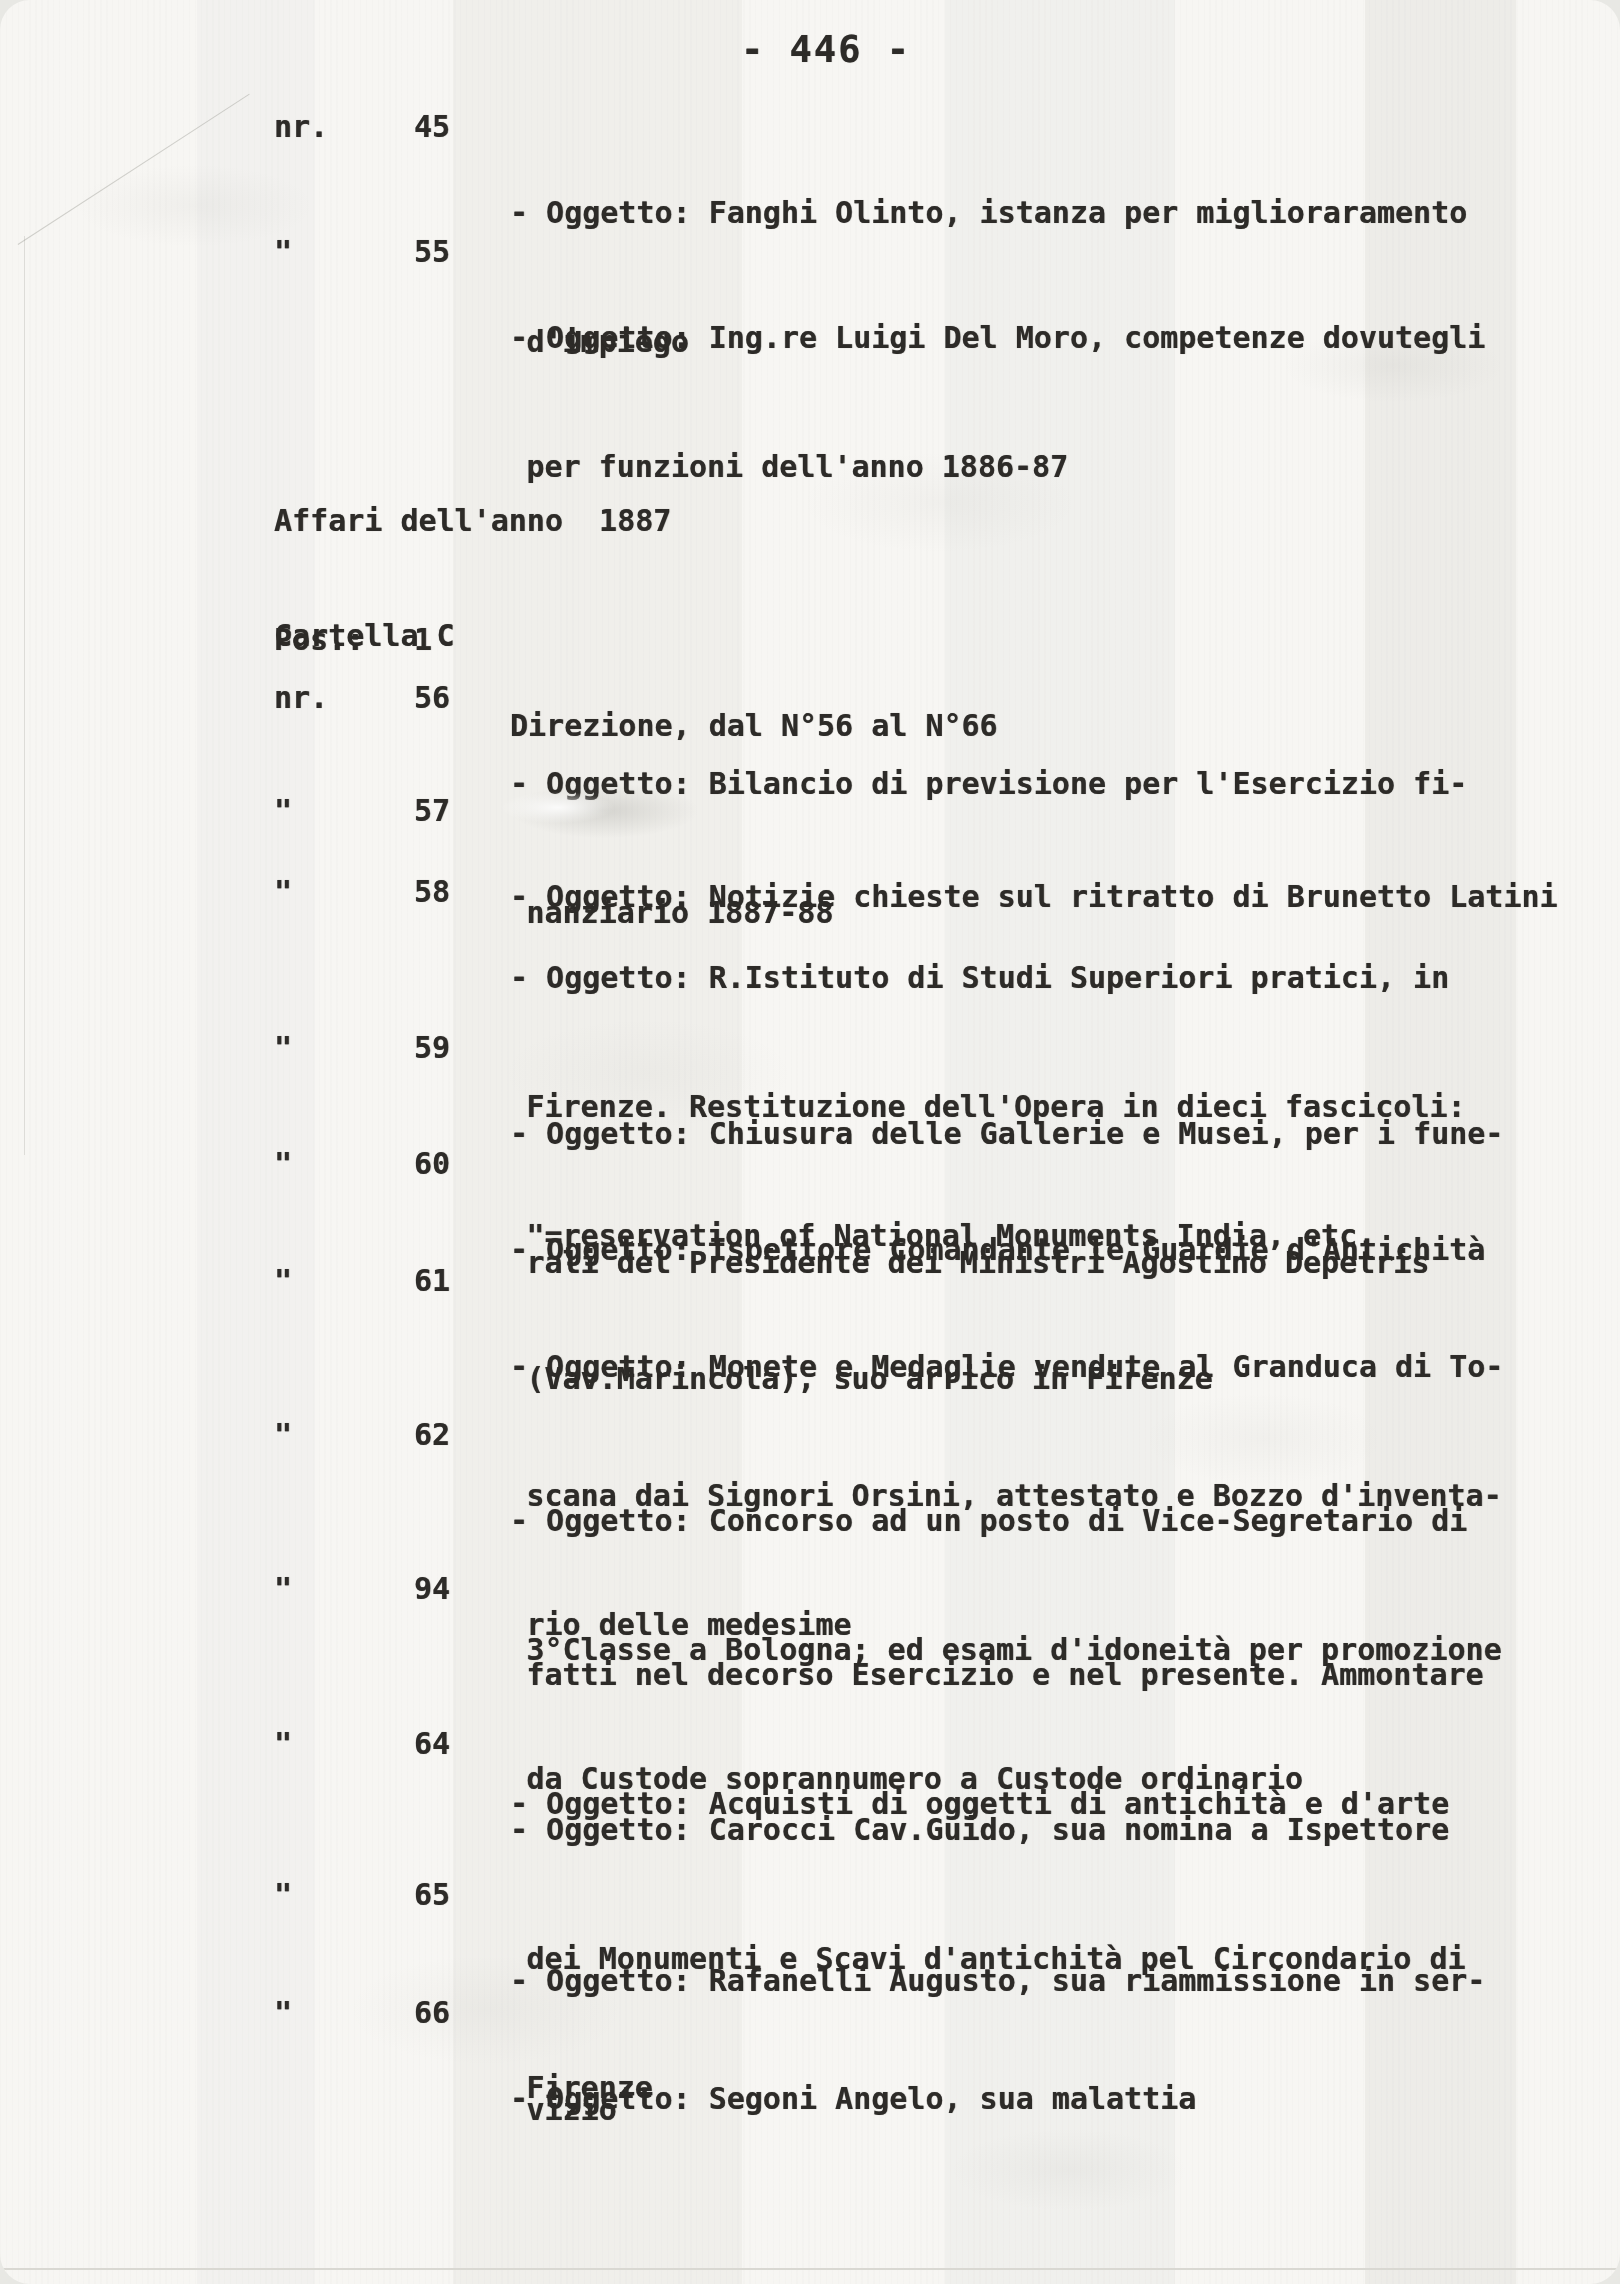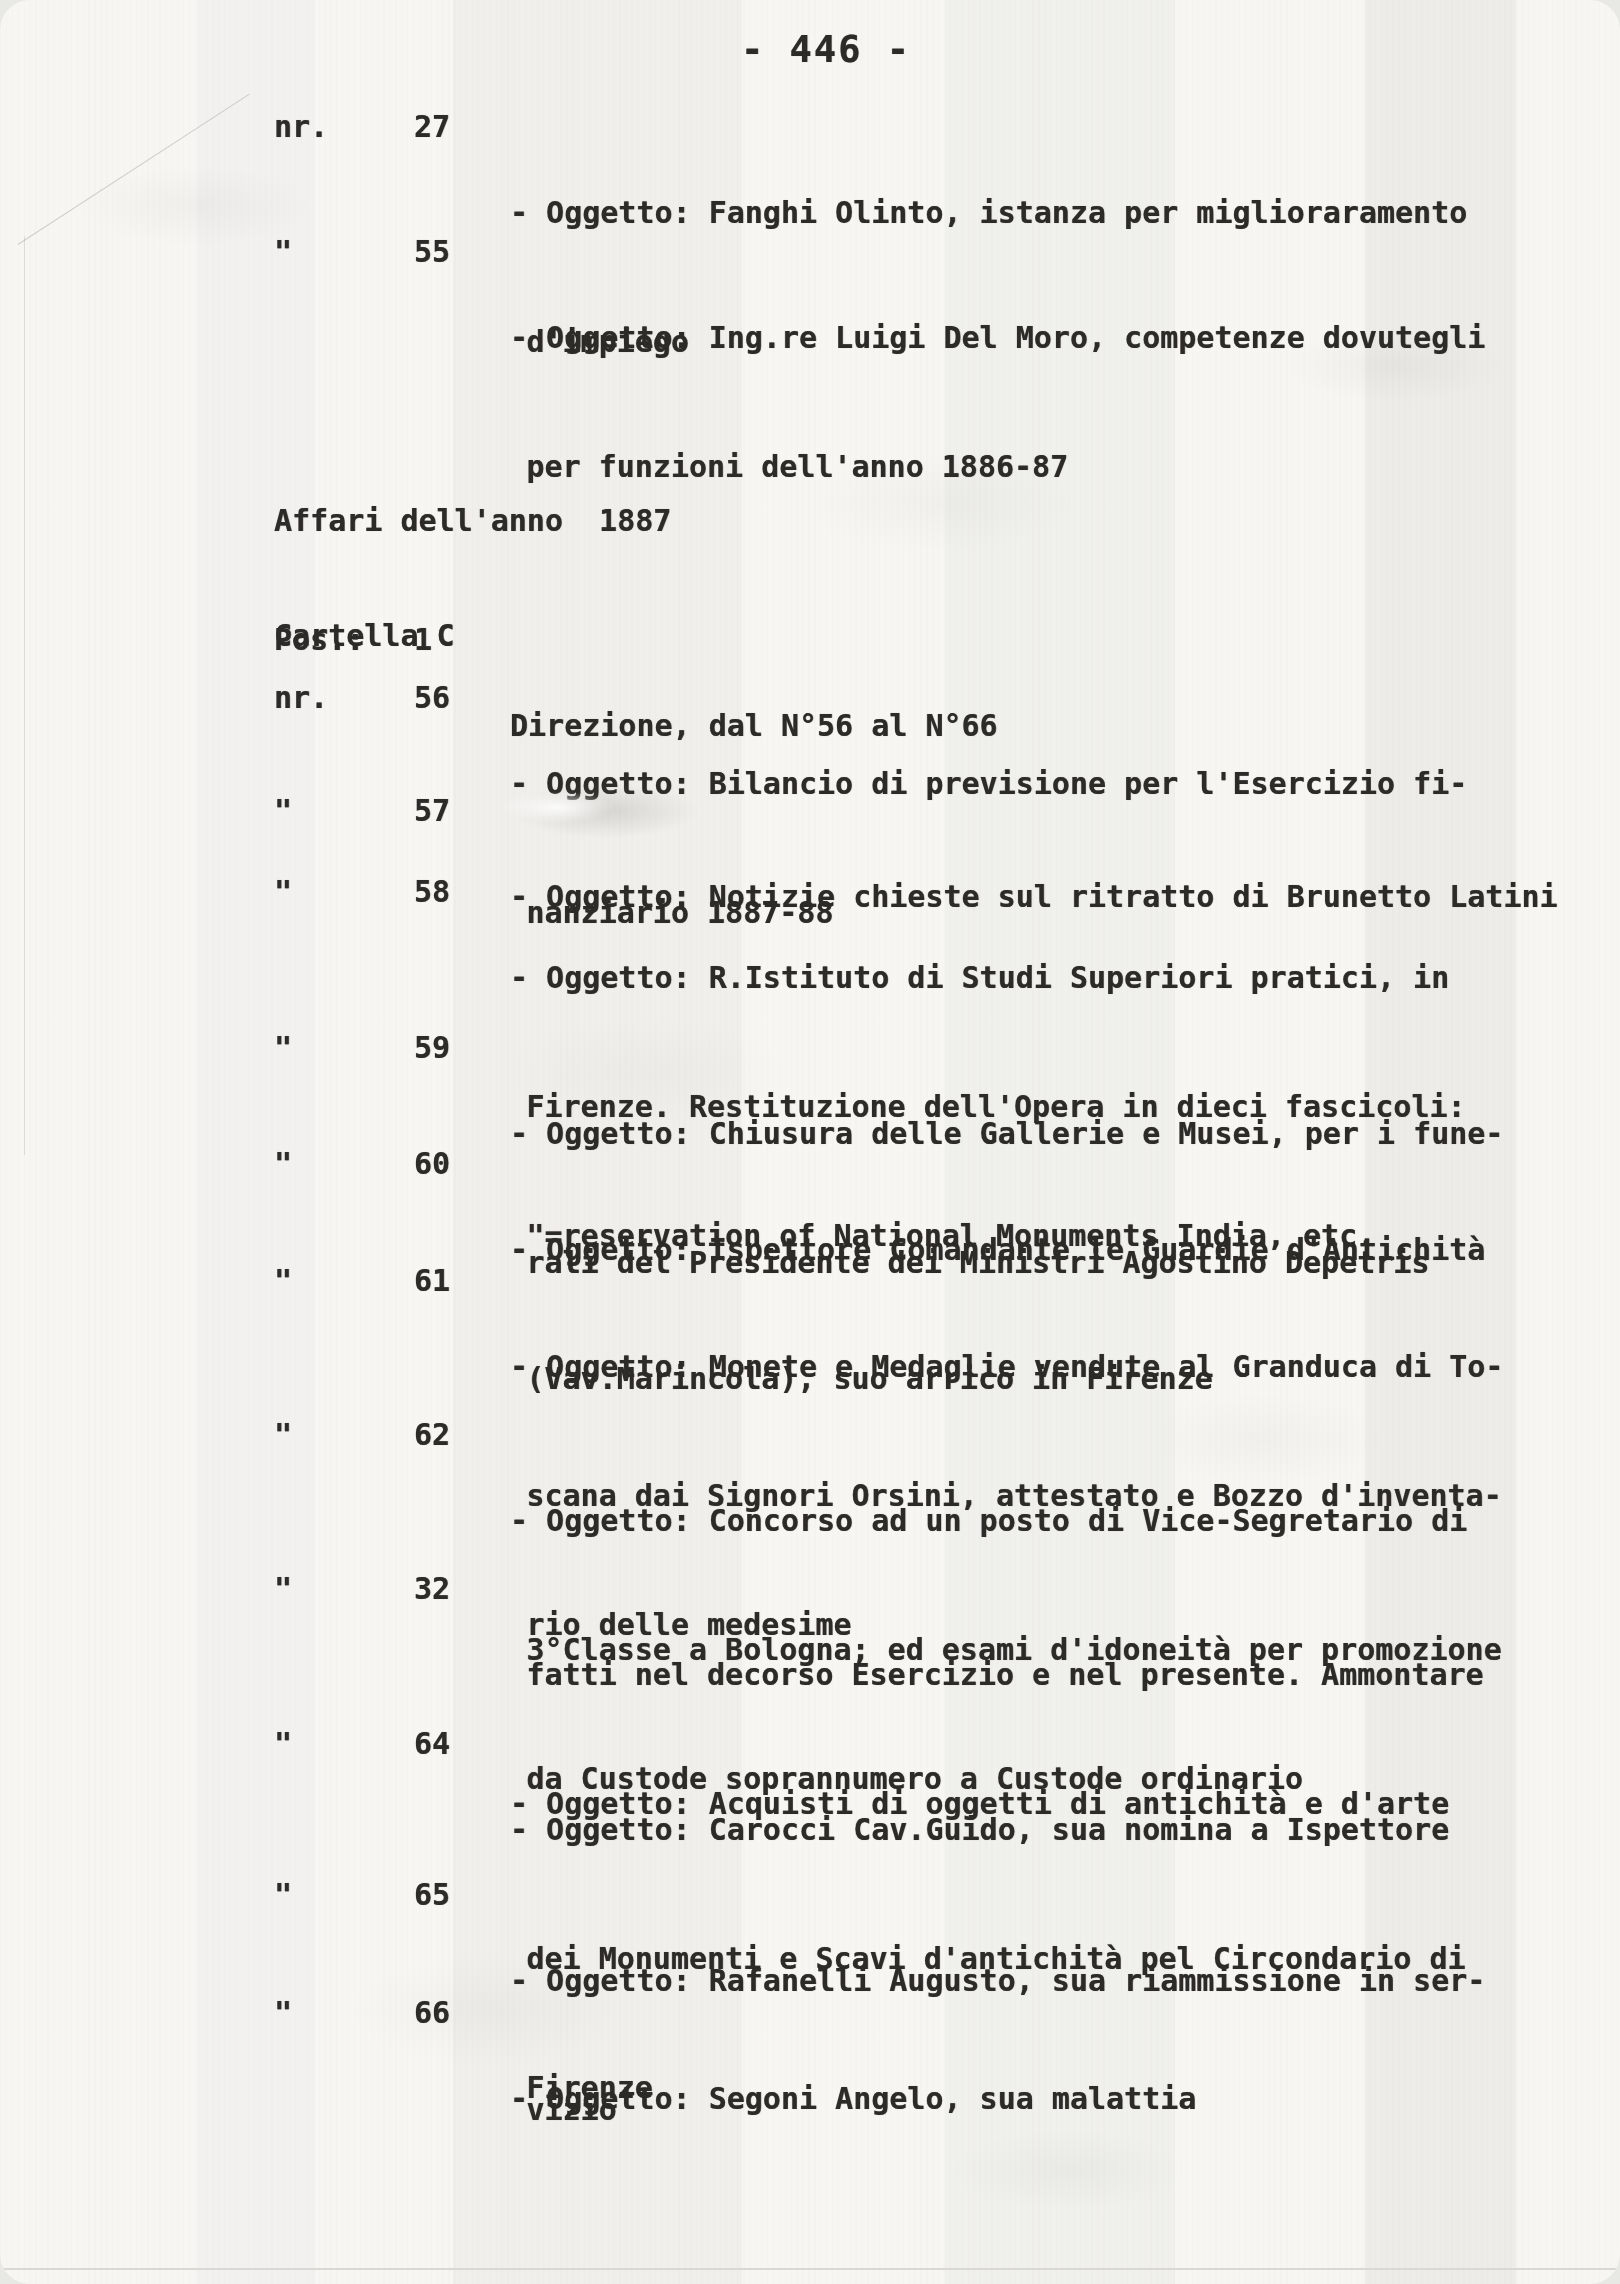--- a/index.html
+++ b/index.html
@@ -101,21 +101,21 @@
   <div class="noise"></div>
   <div class="crease"></div>
   <div class="edge-line"></div>
   <div class="bottom-line"></div>
   <div class="ink-smudge"></div>
 
   <div class="pageno txt">- 446 -</div>
 
   <div class="entry e54 txt">
     <span class="marker">nr.</span>
-    <span class="num">27</span>
+    <span class="num">45</span>
     <span class="lines">
       <span class="line first">- Oggetto: Fanghi Olinto, istanza per miglioraramento</span>
       <span class="line cont">d'impiego</span>
     </span>
   </div>
 
   <div class="entry e55 txt">
     <span class="marker">"</span>
     <span class="num">55</span>
     <span class="lines">
@@ -195,21 +195,21 @@
     <span class="num">62</span>
     <span class="lines">
       <span class="line first">- Oggetto: Concorso ad un posto di Vice-Segretario di</span>
       <span class="line cont">3°Classe a Bologna; ed esami d'idoneità per promozione</span>
       <span class="line cont">da Custode soprannumero a Custode ordinario</span>
     </span>
   </div>
 
   <div class="entry e63 txt">
     <span class="marker">"</span>
-    <span class="num">32</span>
+    <span class="num">94</span>
     <span class="lines">
       <span class="line cont">fatti nel decorso Esercizio e nel presente. Ammontare</span>
       <span class="line first">- Oggetto: Acquisti di oggetti di antichità e d'arte</span>
     </span>
   </div>
 
   <div class="entry e64 txt">
     <span class="marker">"</span>
     <span class="num">64</span>
     <span class="lines">

